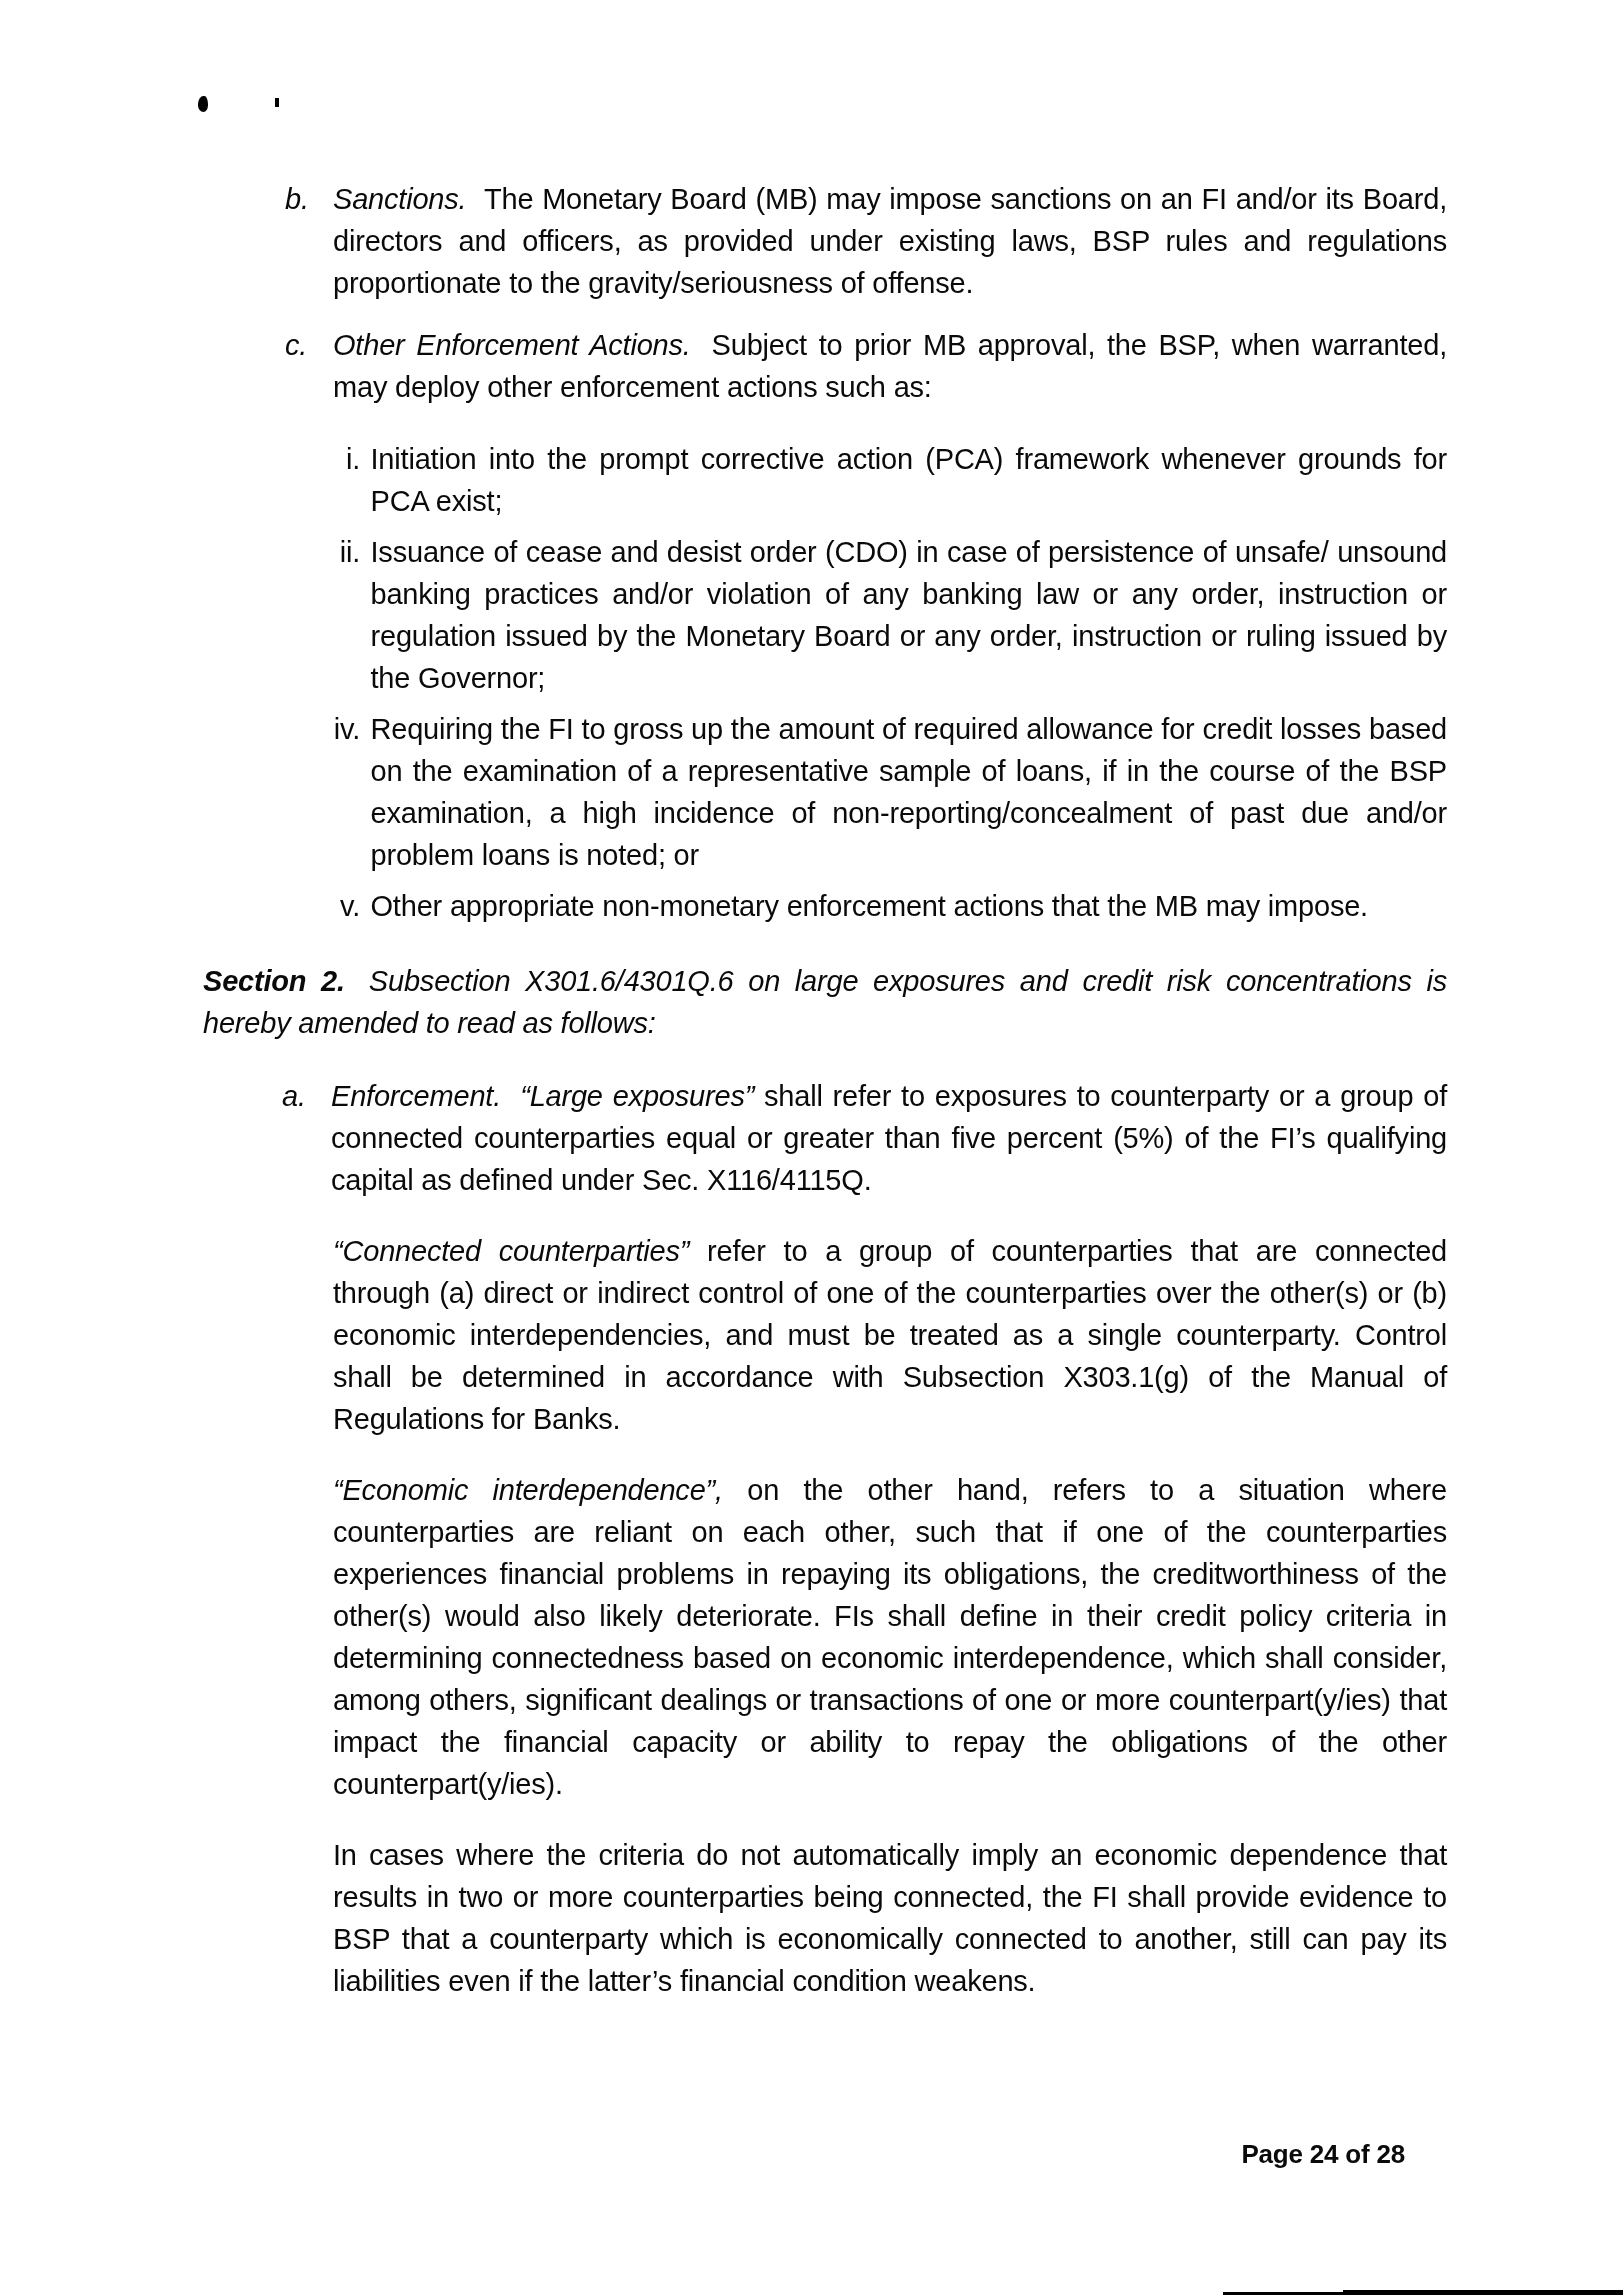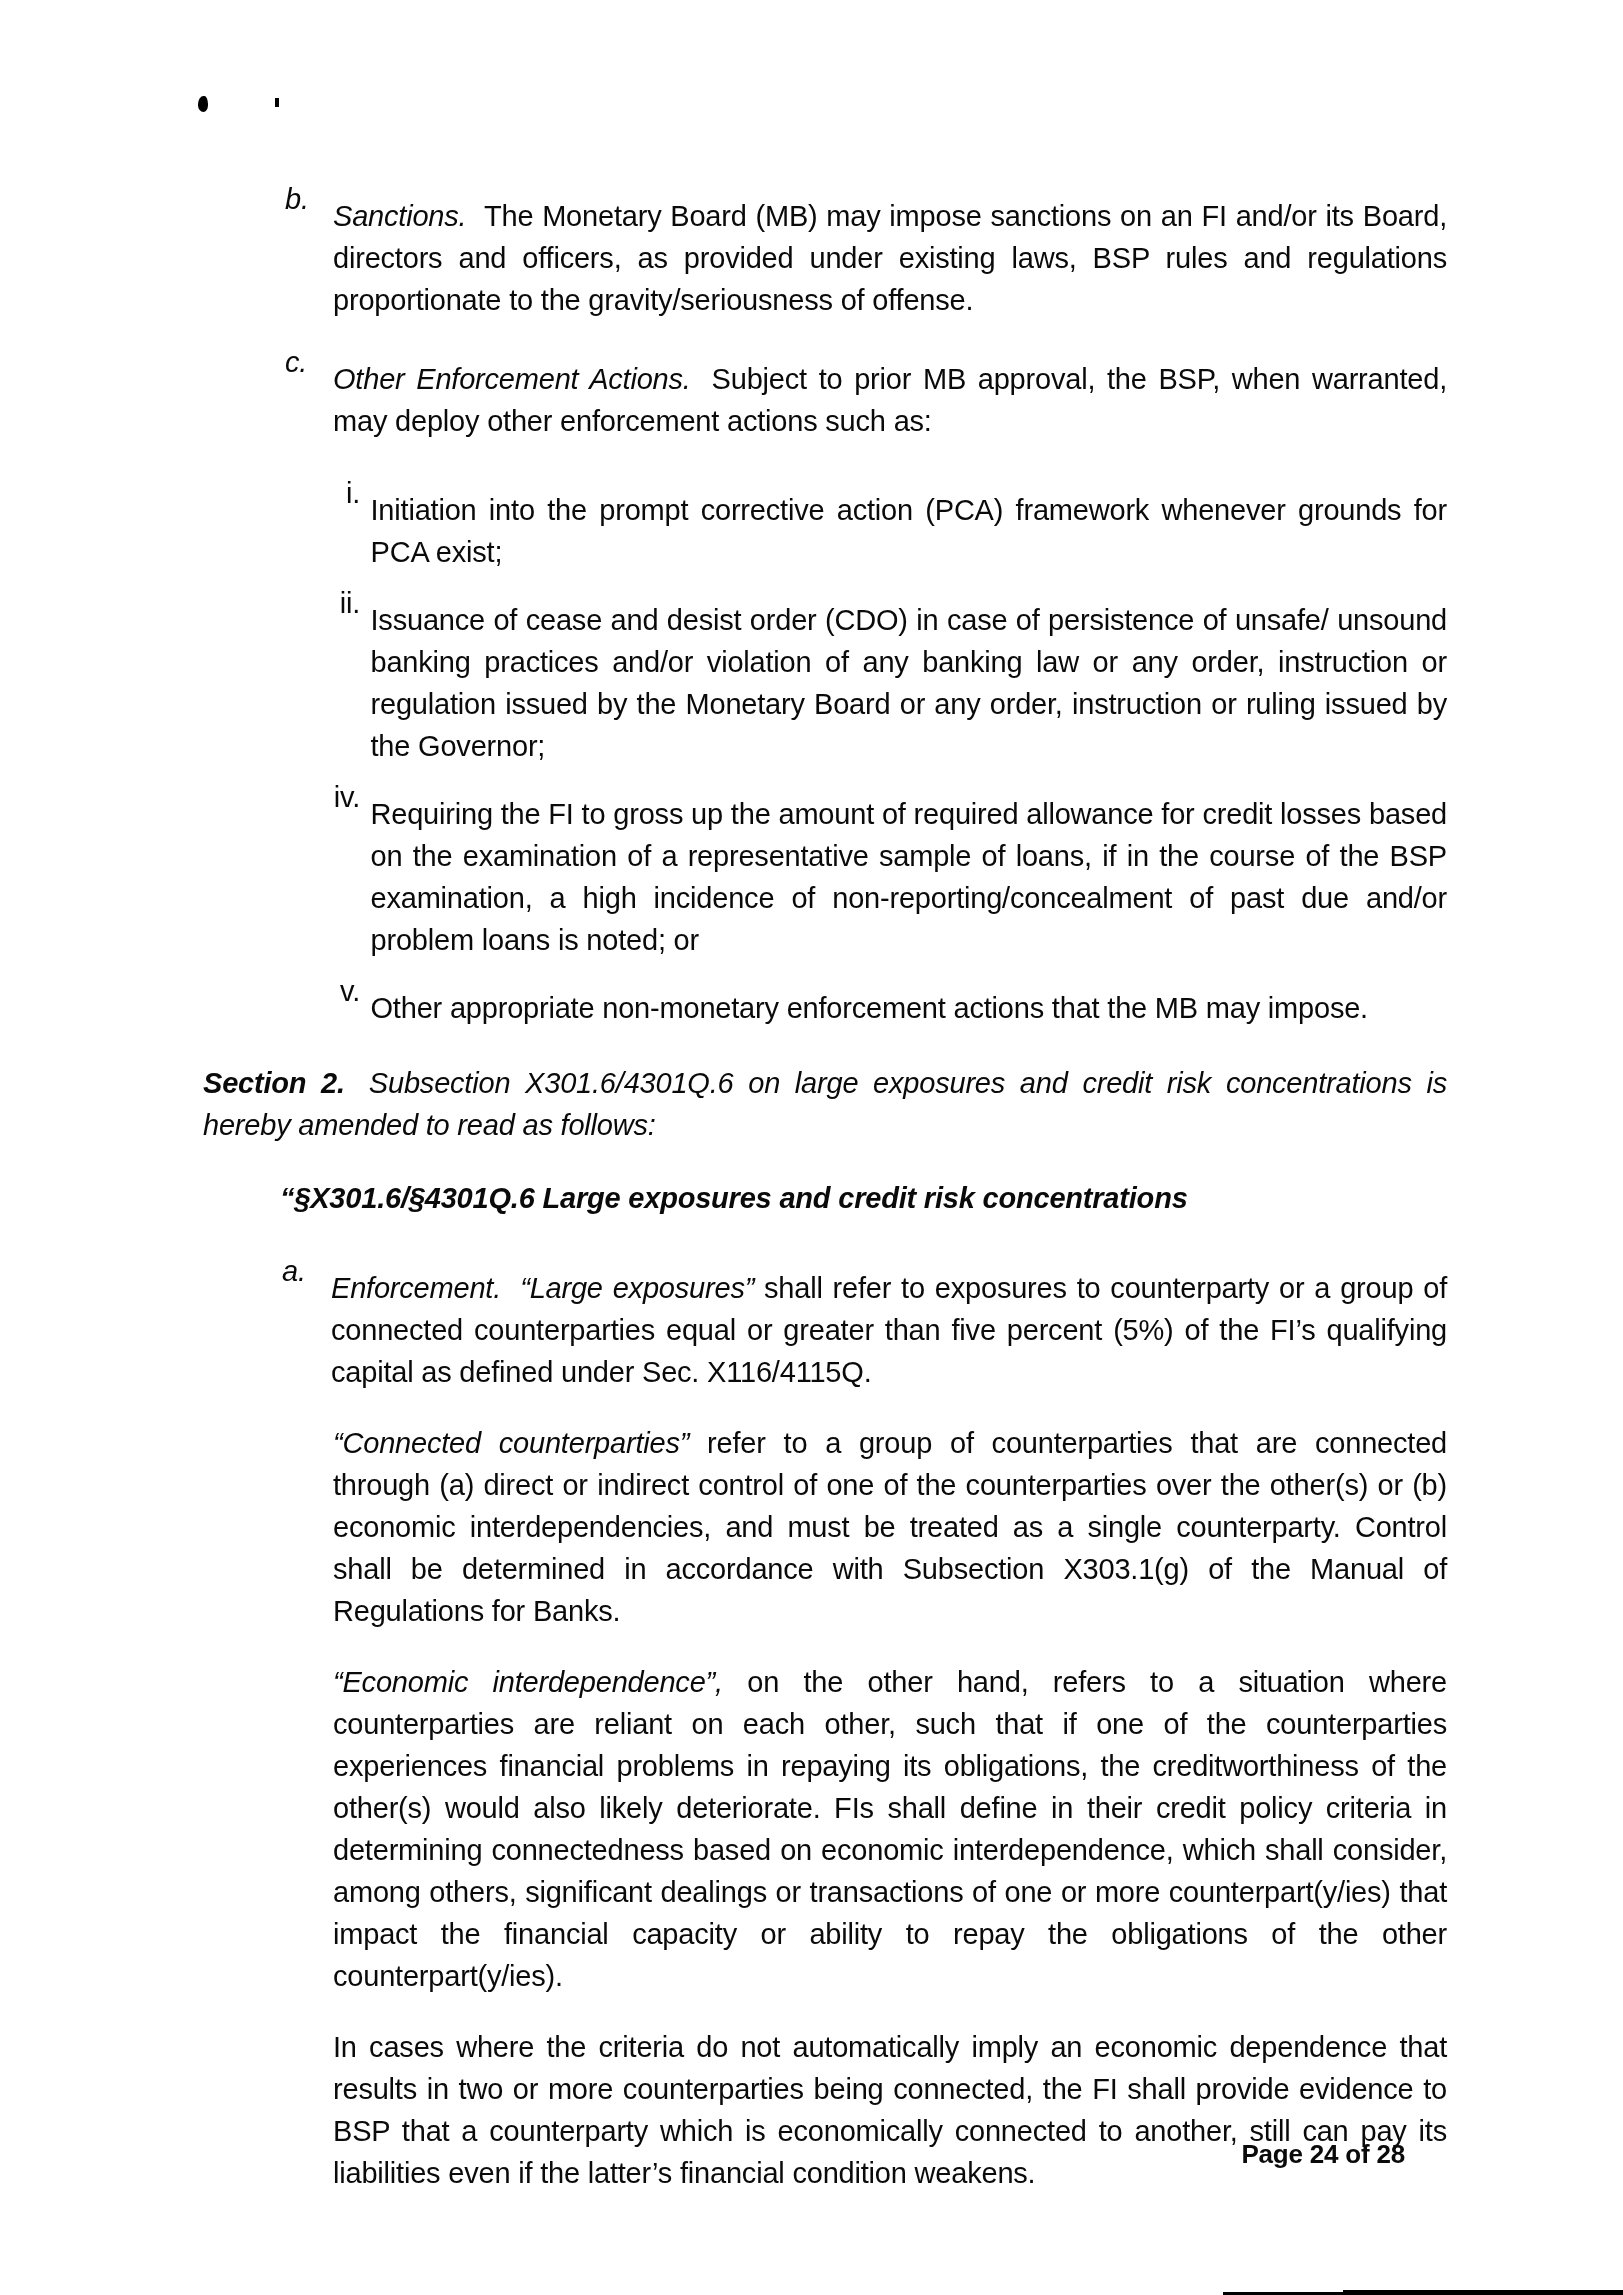--- a/index.html
+++ b/index.html
@@ -24,21 +24,21 @@
   .just { text-align: justify; }
   .it { font-style: italic; }
   .bold { font-weight: bold; }
   .lbl { margin-right: 9.2px; }
 
   .p-intro {
     margin-left: 130px;
     margin-bottom: 18.3px;
   }
   .item { display: flex; }
-  .item .text { flex: 1; margin-top: 17px; }
+  .item .text { flex: 1; }
   .item-l1 { margin-left: 82px; margin-bottom: 19.6px; }
   .item-l1 .marker { flex: none; width: 48px; font-style: italic; }
   .item-c { margin-bottom: 30px; }
   .sub { margin-left: 101px; margin-bottom: 9.2px; }
   .sub .marker { flex: none; width: 56px; text-align: right; }
   .sub .text { margin-left: 10.5px; }
   .p-section { margin-top: 33px; margin-bottom: 31px; font-style: italic; }
   .p-quote-heading {
     margin-left: 77px;
     margin-bottom: 31px;
@@ -135,23 +135,20 @@
   <div class="item sub">
     <div class="marker">v.</div>
     <div class="text just">Other appropriate non-monetary enforcement actions that the MB may impose.</div>
   </div>
 
   <p class="p-section just">
     <span class="bold lbl">Section 2.</span>
     <span>Subsection X301.6/4301Q.6 on large exposures and credit risk concentrations is hereby amended to read as follows:</span>
   </p>
 
-  <p class="p-quote-heading">
-    <span>“§X301.6/§4301Q.6 Large exposures and credit risk concentrations</span>
-  </p>
 
   <div class="item item-a">
     <div class="marker">a.</div>
     <div class="text just">
       <span class="it lbl">Enforcement.</span>
       <span class="it">“Large exposures”</span>
       <span>shall refer to exposures to counterparty or a group of connected counterparties equal or greater than five percent (5%) of the FI’s qualifying capital as defined under Sec. X116/4115Q.</span>
     </div>
   </div>
 

